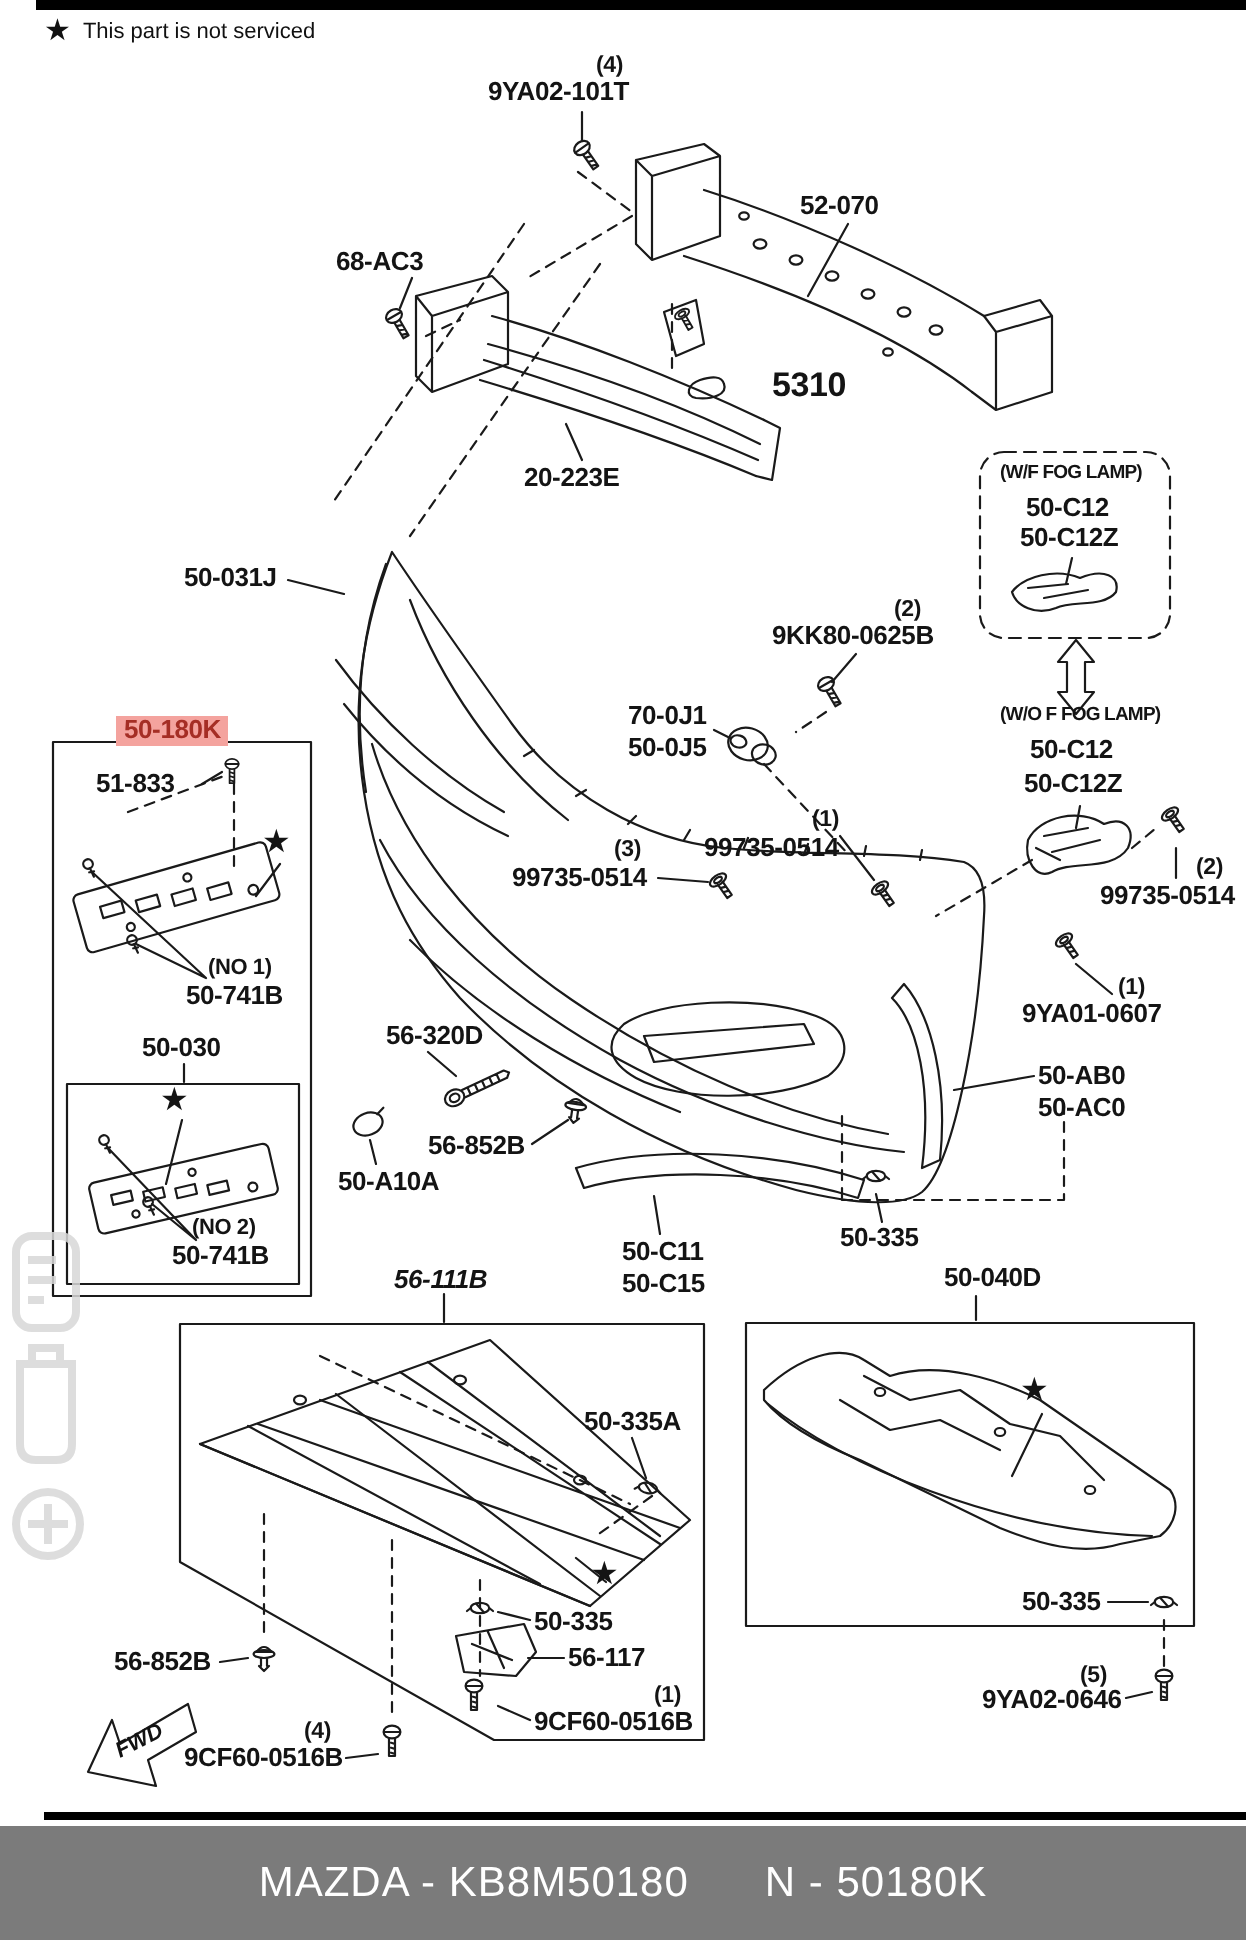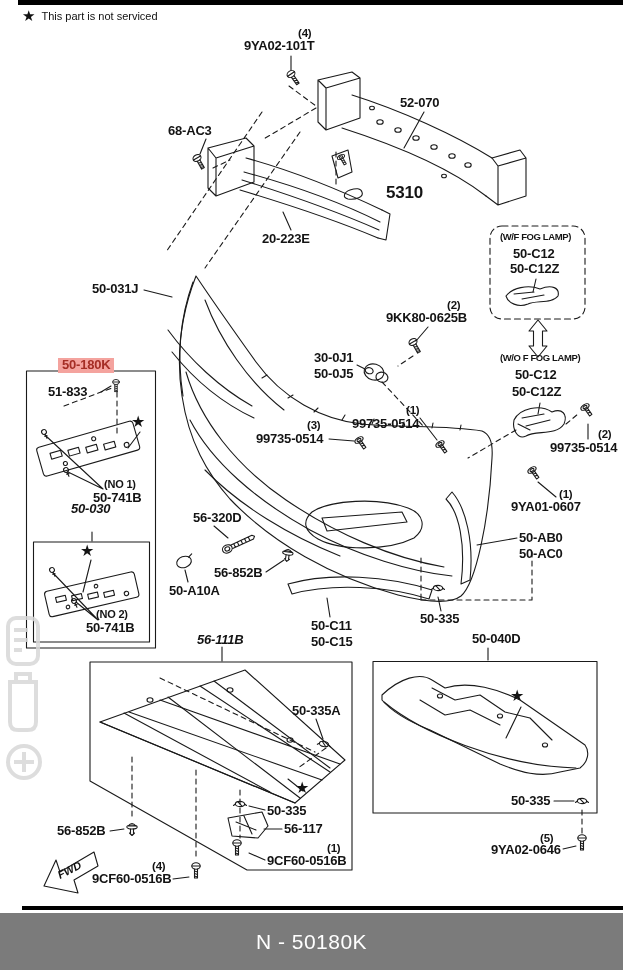--- a/index.html
+++ b/index.html
@@ -266,26 +266,26 @@
       <div class="lbl" style="left: 513px; top: 247px;">50-C12</div>
       <div class="lbl" style="left: 510px; top: 262px;">50-C12Z</div>
       <div class="lbl tiny" style="left: 500px; top: 353px;">(W/O F  FOG LAMP)</div>
       <div class="lbl" style="left: 515px; top: 368px;">50-C12</div>
       <div class="lbl" style="left: 512px; top: 385px;">50-C12Z</div>
       <div class="lbl" style="left: 92px; top: 282px;">50-031J</div>
       <div class="lbl hl" style="left: 58px; top: 358px;">50-180K</div>
       <div class="lbl" style="left: 48px; top: 385px;">51-833</div>
       <div class="lbl small" style="left: 104px; top: 479px;">(NO 1)</div>
       <div class="lbl" style="left: 93px; top: 491px;">50-741B</div>
-      <div class="lbl" style="left: 71px; top: 502px; font-style: italic;">50-030</div>
+      <div class="lbl" style="left: 71px; top: 517px;">50-030</div>
       <div class="lbl small" style="left: 96px; top: 609px;">(NO 2)</div>
       <div class="lbl" style="left: 86px; top: 621px;">50-741B</div>
       <div class="lbl count" style="left: 447px; top: 299px;">(2)</div>
       <div class="lbl" style="left: 386px; top: 311px;">9KK80-0625B</div>
-      <div class="lbl" style="left: 314px; top: 351px;">30-0J1</div>
+      <div class="lbl" style="left: 314px; top: 351px;">70-0J1</div>
       <div class="lbl" style="left: 314px; top: 367px;">50-0J5</div>
       <div class="lbl count" style="left: 406px; top: 404px;">(1)</div>
       <div class="lbl" style="left: 352px; top: 417px;">99735-0514</div>
       <div class="lbl count" style="left: 307px; top: 419px;">(3)</div>
       <div class="lbl" style="left: 256px; top: 432px;">99735-0514</div>
       <div class="lbl count" style="left: 598px; top: 428px;">(2)</div>
       <div class="lbl" style="left: 550px; top: 441px;">99735-0514</div>
       <div class="lbl count" style="left: 559px; top: 488px;">(1)</div>
       <div class="lbl" style="left: 511px; top: 500px;">9YA01-0607</div>
       <div class="lbl" style="left: 519px; top: 531px;">50-AB0</div>
@@ -310,15 +310,16 @@
       <div class="lbl count" style="left: 540px; top: 832px;">(5)</div>
       <div class="lbl" style="left: 491px; top: 843px;">9YA02-0646</div>
       <div class="lbl star" style="left: 131px; top: 414px;">★</div>
       <div class="lbl star" style="left: 80px; top: 543px;">★</div>
       <div class="lbl star" style="left: 295px; top: 780px;">★</div>
       <div class="lbl star" style="left: 510px; top: 688px;">★</div>
     </div>
 
   <div class="footline"></div>
   <div class="footbar">
+    <span>MAZDA - KB8M50180</span>
     <span>N - 50180K</span>
   </div>
 </div>
 
 </body></html>

